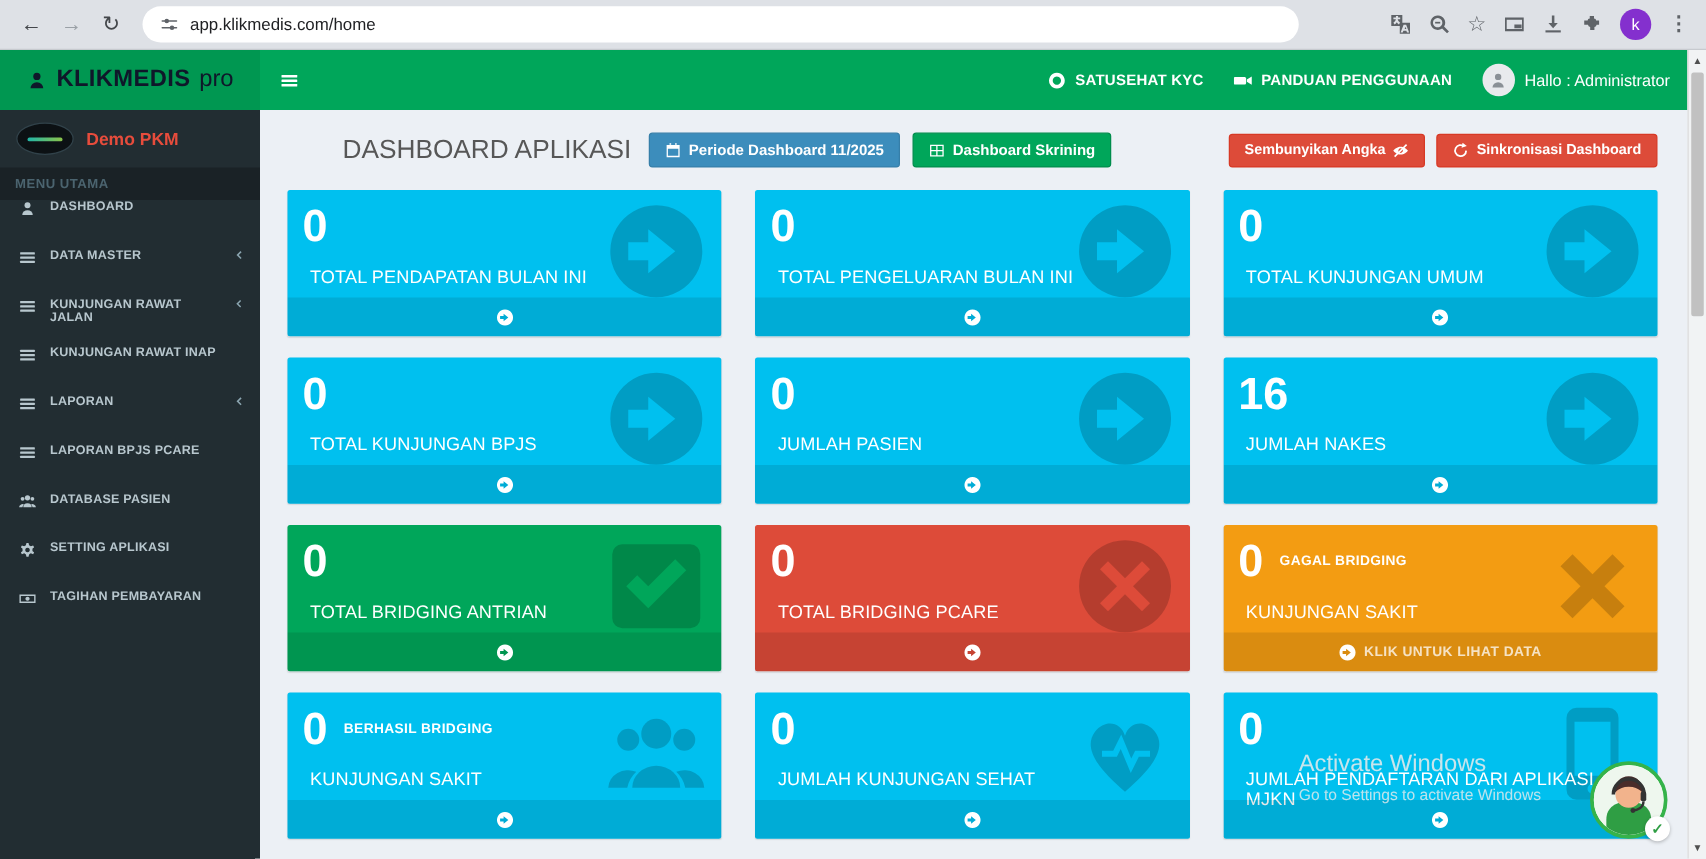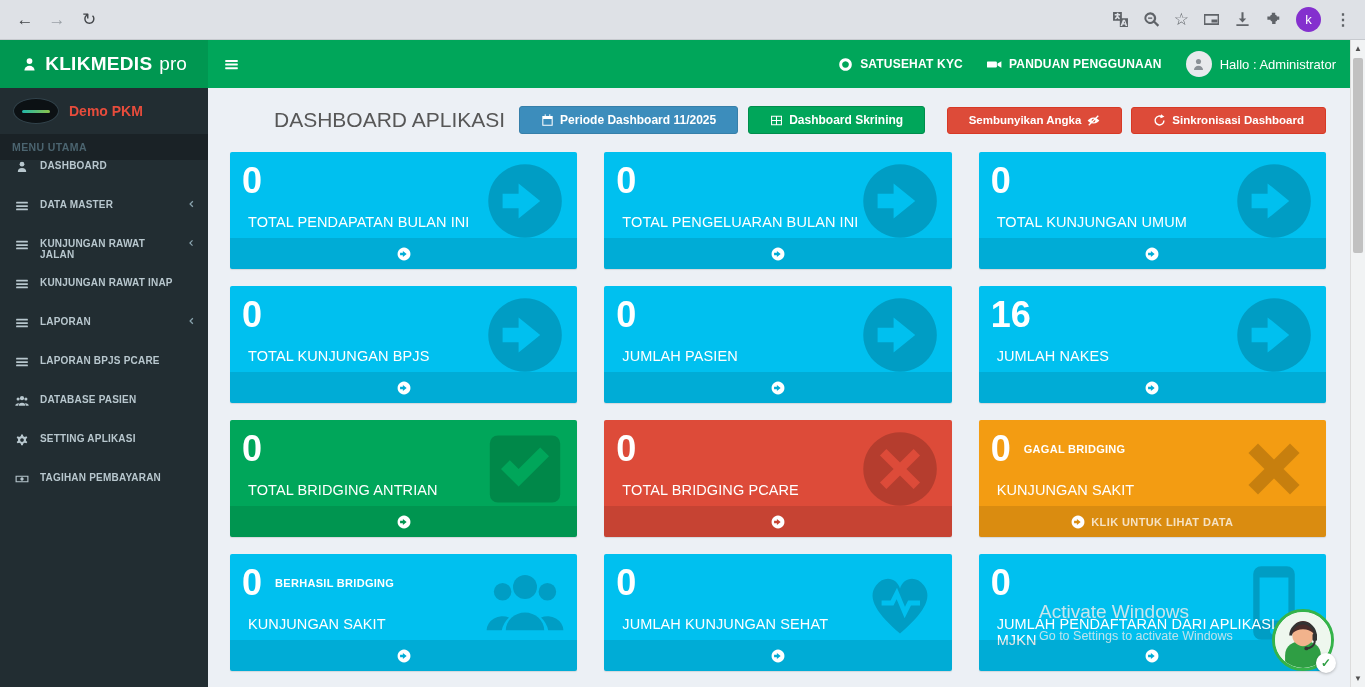--- a/index.html
+++ b/index.html
@@ -15,21 +15,21 @@
   .url-ic { width:15px; height:15px; color:#5f6368; }
   .url-text { font-size:13.5px; color:#202124; }
   .browser-right { margin-left:auto; display:flex; align-items:center; gap:14px; color:#44474b; padding-right:4px; }
   .br-ic { width:17px; height:17px; color:#5f6368; }
   .glyph-ic { font-size:17px; color:#5f6368; line-height:1; }
   .glyph-ic.dots { font-size:16px; font-weight:bold; }
   .avatar-k { width:25px; height:25px; border-radius:50%; background:#8430ce; color:#fff; font-size:13px; display:flex; align-items:center; justify-content:center; }
 
   
   .topbar { height:48px; width:1350px; background:#00a65a; display:flex; align-items:stretch; }
-  .brand { width:208px; background:#009751; display:flex; align-items:center; justify-content:center; gap:7px; color:#ffffff; cursor:pointer; }
+  .brand { width:208px; background:#009751; display:flex; align-items:center; justify-content:center; gap:7px; color:#0f172a; cursor:pointer; }
   .brand .bi { width:17px; height:17px; }
   .b-bold { font-size:19px; font-weight:800; letter-spacing:.3px; }
   .b-light { font-size:19px; font-weight:300; }
   .hamburger { width:46px; display:flex; align-items:center; justify-content:center; color:#fff; cursor:pointer; }
   .hamburger svg { width:15px; height:15px; }
   .top-right { margin-left:auto; display:flex; align-items:center; gap:24px; padding-right:14px; color:#fff; }
   .top-link { display:flex; align-items:center; gap:7px; font-size:12px; font-weight:700; letter-spacing:.2px; cursor:pointer; }
   .top-link svg { width:15px; height:15px; }
   .top-user { display:flex; align-items:center; gap:8px; font-size:13px; cursor:pointer; }
   .user-av { width:26px; height:26px; border-radius:50%; background:#e8eaed; color:#8a9096; display:flex; align-items:center; justify-content:center; }
@@ -47,21 +47,21 @@
   .menu-label { background:#1a2226; color:#4b646f; font-size:10.5px; font-weight:700; letter-spacing:.4px; padding:7px 12px; }
   .menu { list-style:none; }
   .menu-item { display:flex; align-items:flex-start; gap:11px; height:39px; padding:0 12px 0 12px; color:#b8c7ce; font-size:10px; font-weight:700; letter-spacing:.2px; cursor:pointer; border-left:3px solid transparent; }
   .menu-item .mi { width:14px; height:14px; flex:0 0 14px; color:#b8c7ce; }
   .menu-item .chev { width:10px; height:10px; margin-left:auto; color:#8aa4af; }
 
   
   .content { flex:1; background:#ecf0f5; padding:18px 24px 0 22px; position:relative; overflow:hidden; height:599px; }
   .content-header { display:flex; align-items:center; gap:10px; margin-bottom:18px;margin-left:44px; }
   .page-title { font-size:21px; font-weight:400; color:#575757; margin-right:4px; white-space:nowrap; }
-  .btn { border-radius:3px; color:#fff; font-size:12px; font-weight:700; padding:6px 21px; display:inline-flex; align-items:center; gap:6px; font-family:inherit; cursor:pointer; white-space:nowrap; }
+  .btn { border-radius:3px; color:#fff; font-size:12px; font-weight:700; padding:6px 12px; display:inline-flex; align-items:center; gap:6px; font-family:inherit; cursor:pointer; white-space:nowrap; }
   .btn svg { width:13px; height:13px; }
   .btn-blue  { background:#3c8dbc; border:1px solid #367fa9; }
   .btn-green { background:#00a65a; border:1px solid #008d4c; }
   .btn-red   { background:#dd4b39; border:1px solid #d73925; font-size:11.5px; }
   .right-buttons { margin-left:auto; display:flex; gap:9px; }
 
   
   .cards { display:grid; grid-template-columns:repeat(3,1fr); column-gap:27px; row-gap:17px; grid-auto-rows:117px; }
   .small-box { position:relative; border-radius:2px; color:#fff; box-shadow:0 1px 1px rgba(0,0,0,.1); overflow:hidden; }
   .bg-aqua   { background:#00c0ef; }
@@ -198,20 +198,26 @@
 <div class="browser">
   <div class="nav-btn">
       <span>←</span>
     </div>
   <div class="nav-btn disabled">
       <span>→</span>
     </div>
   <div class="nav-btn">
       <span>↻</span>
     </div>
+  <div class="url-bar">
+    <svg class="icn url-ic" viewBox="0 0 100 100">
+        <use href="#i-sliders"></use>
+      </svg>
+    <span class="url-text">app.klikmedis.com/home</span>
+  </div>
   <div class="browser-right">
     <svg class="icn br-ic" viewBox="0 0 100 100">
         <use href="#i-translate"></use>
       </svg>
     <svg class="icn br-ic" viewBox="0 0 100 100">
         <use href="#i-magnifier"></use>
       </svg>
     <span class="glyph-ic">☆</span>
     <svg class="icn br-ic" viewBox="0 0 100 100">
         <use href="#i-pip"></use>

